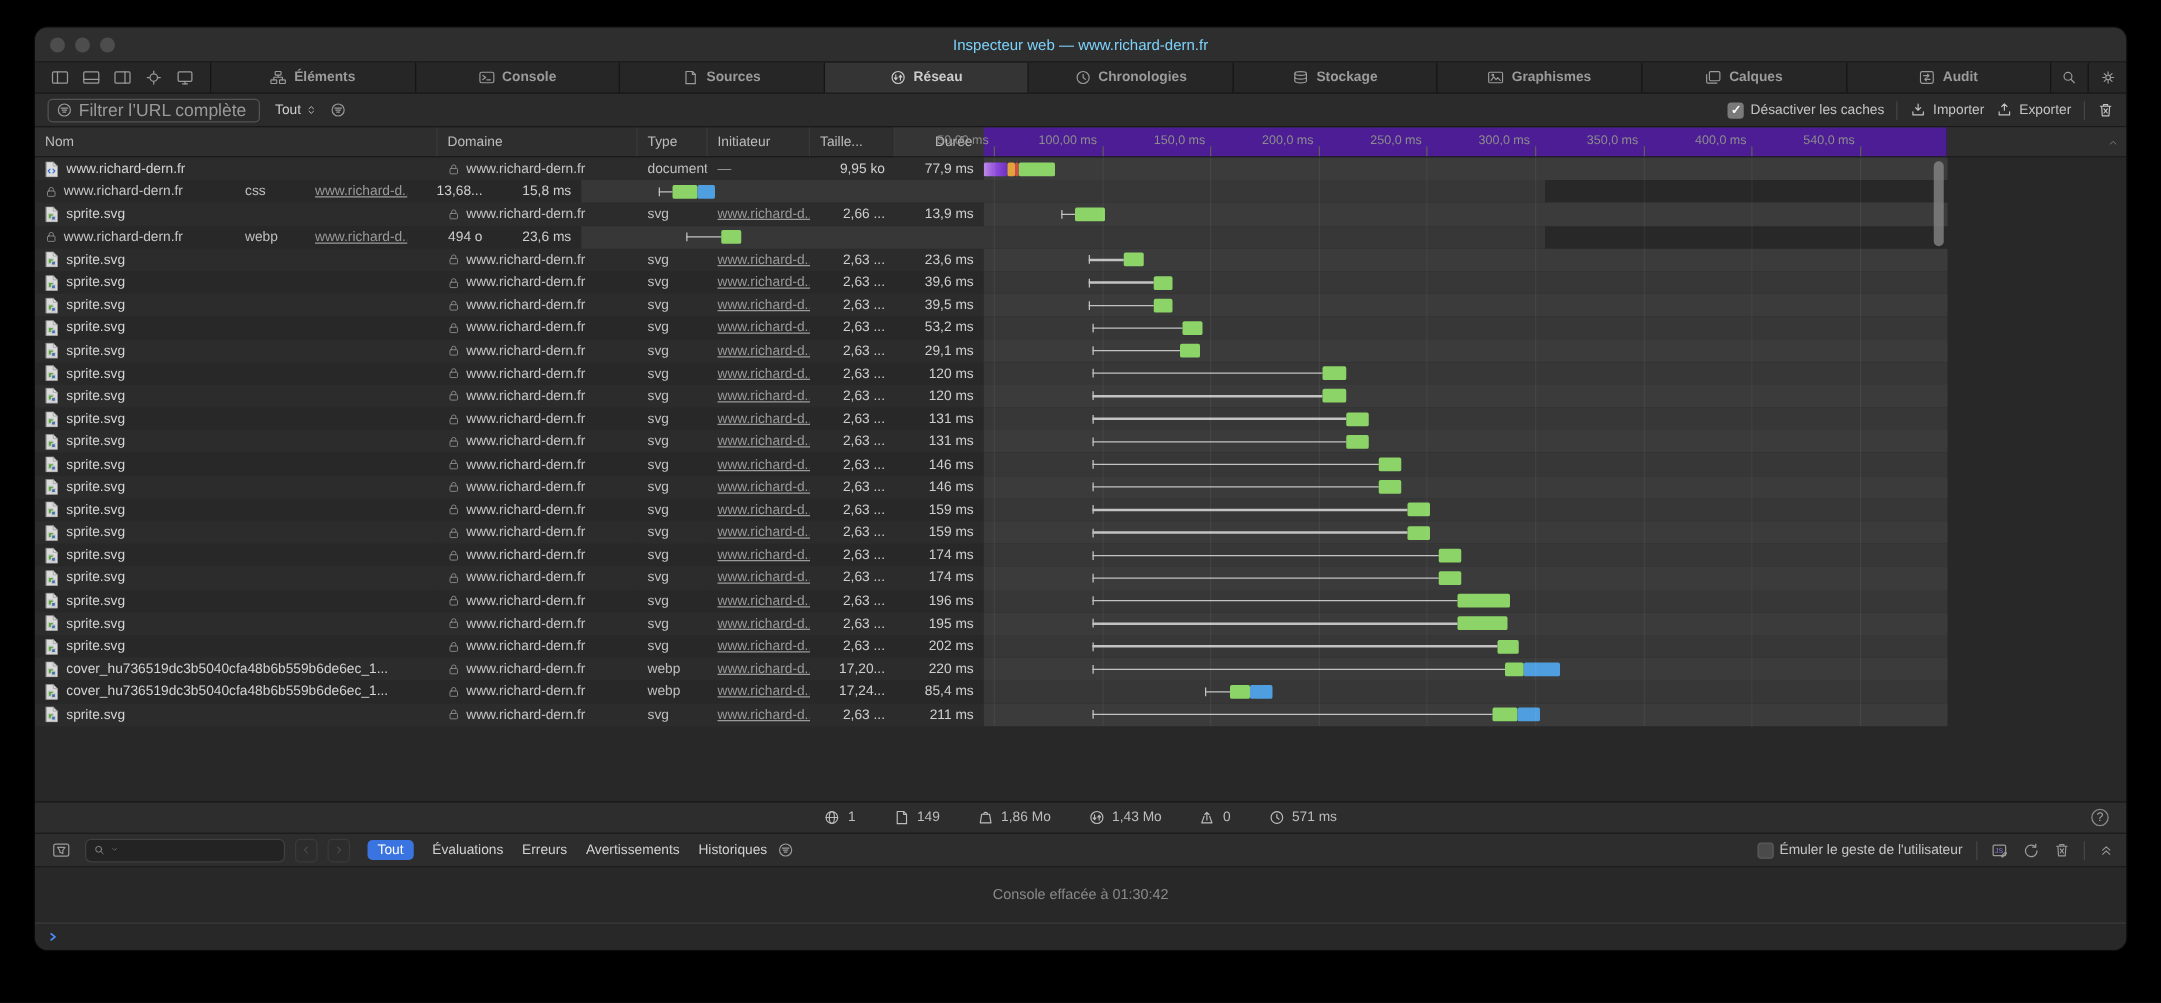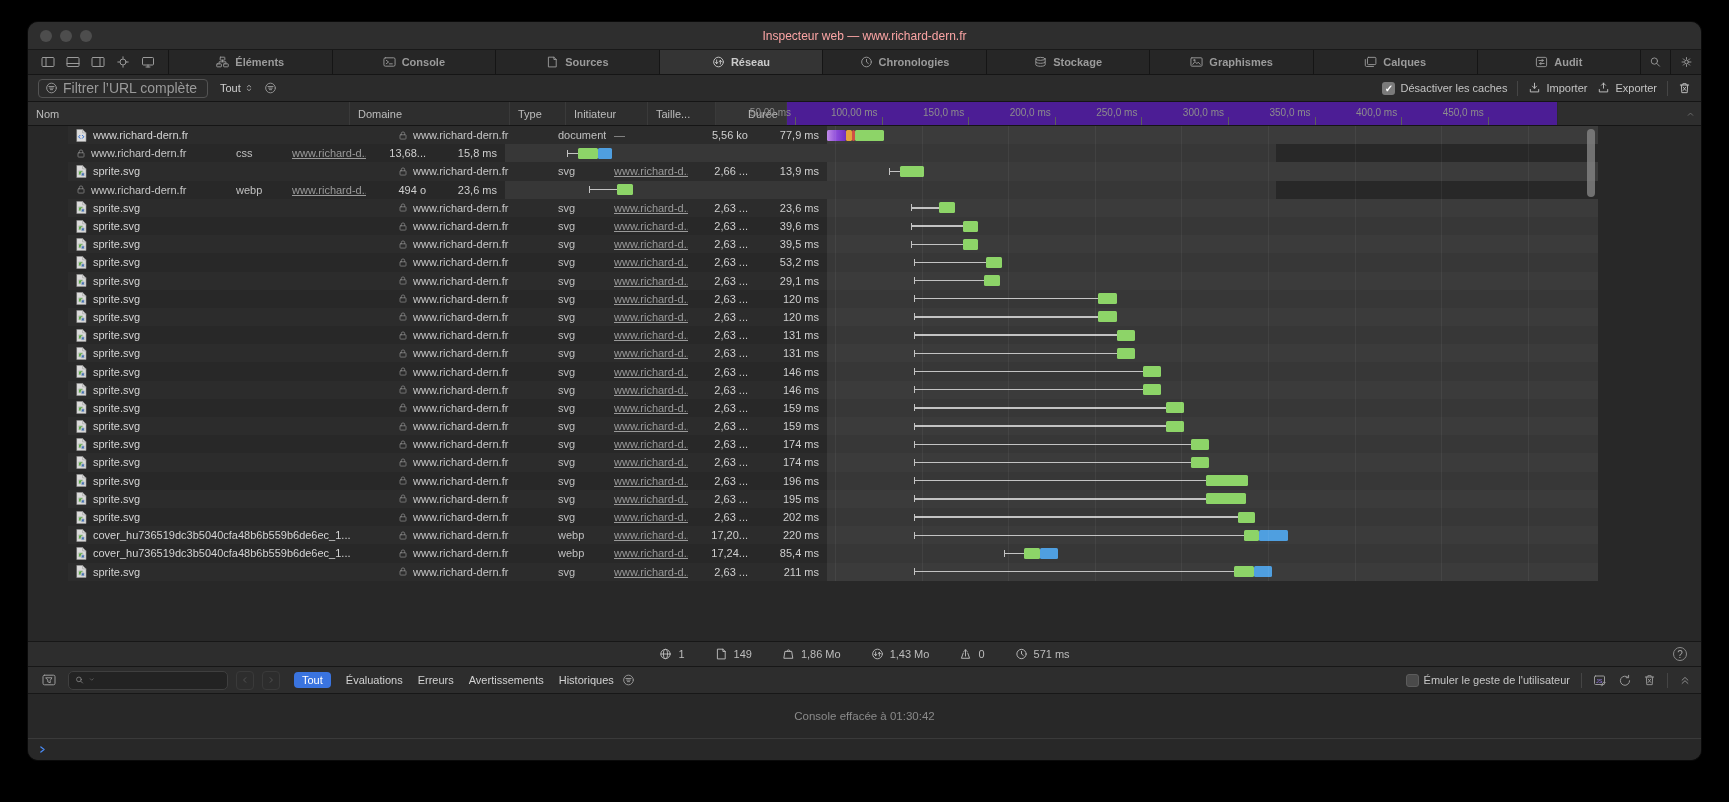--- a/index.html
+++ b/index.html
@@ -6,21 +6,21 @@
   html,body { width:1729px; height:802px; background:#000; overflow:hidden;
               font-family:"Liberation Sans", sans-serif; }
   .window { position:absolute; left:28px; top:22px; width:1673px; height:738px;
             background:#282828; border-radius:10px; overflow:hidden;
             display:flex; flex-direction:column; box-shadow:0 0 0 1px #0a0a0a; }
   
   .titlebar { flex:none; height:28px; background:#2e2e2e; border-bottom:1px solid #191919;
               display:flex; align-items:center; position:relative; }
   .dots { position:absolute; left:12px; top:8px; display:flex; gap:8px; }
   .dot { width:12px; height:12px; border-radius:50%; background:#4d4d4d; }
-  .title { margin:0 auto; font-size:12px; color:#fca5a5; }
+  .title { margin:0 auto; font-size:12px; color:#7dd3fc; }
   
   .tabbar { flex:none; height:25px; background:#262626; border-bottom:1px solid #151515; display:flex; }
   .tools { flex:none; display:flex; align-items:center; gap:11px; padding:0 13px; border-right:1px solid #151515; color:#9b9b9b; }
   .tabs { flex:1; display:flex;font-weight:bold; }
   .tab { flex:1; display:flex; align-items:center; justify-content:center; gap:6px;
          font-size:11px; color:#9b9b9b; border-right:1px solid #151515; cursor:default; }
   .tab.sel { background:#343434; color:#cbcbcb; }
   .tab-sq { flex:none; width:30px; display:flex; align-items:center; justify-content:center;
             color:#9b9b9b; border-right:1px solid #151515; }
   .tab-sq:last-child { border-right:none; }
@@ -43,21 +43,21 @@
   
   .thead { flex:none; height:24px; display:flex; background:#2e2e2e; border-bottom:1px solid #151515;
            font-size:11px; color:#bdbdbd; position:relative; }
   .th { display:flex; align-items:center; padding:0 8px; border-right:1px solid #3a3a3a; overflow:hidden; white-space:nowrap; }
   .th.w-nom{width:322px;align-items:center;} .th.w-dom{width:160px;} .th.w-type{width:56px;}
   .th.w-init{width:82px;} .th.w-taille{width:68px;} .th.w-duree{width:71px; justify-content:flex-end; background:#353535;}
   .ruler { width:771px; position:relative; background:#4c1d95; border-right:1px solid #2a2a2a; }
   .ruler-label { position:absolute; top:5px; font-size:10px; color:#8d8d8d; width:72px; text-align:right; }
   .ruler-tick { position:absolute; bottom:0; width:1px; height:8px; background:#5d5d5d; }
   .head-gut { flex:1; background:#2e2e2e; display:flex; align-items:center; justify-content:flex-end; padding-right:6px; color:#8a8a8a; }
-  .tbody { flex:none; position:relative;margin-left:40px; }
+  .tbody { flex:none; position:relative; }
   .row { display:flex; height:18.2px; font-size:11px; color:#cbcbcb; align-items:center; }
   .row:nth-child(odd) .lcell { background:#2c2c2c; }
   .row:nth-child(even) .lcell { background:#282828; }
   .row:nth-child(odd) .c-wf { background:#3b3b3b; }
   .row:nth-child(even) .c-wf { background:#373737; }
   .cell { height:100%; display:flex; align-items:center; padding:0 8px; white-space:nowrap; overflow:hidden; }
   .c-nom{width:322px; gap:6px;} .c-dom{width:160px; gap:5px; color:#c6c6c6;}
   .c-type{width:56px; color:#c0c0c0;} .c-init{width:82px;}
   .c-taille{width:68px; justify-content:flex-end; color:#cfcfcf;}
   .c-duree{width:71px; justify-content:flex-end; color:#cfcfcf;}
@@ -348,21 +348,21 @@
         <div class="ruler-label" style="left: 191.8px;">200,0 ms</div>
         <div class="ruler-tick" style="left: 267.8px;"></div>
         <div class="ruler-label" style="left: 278.4px;">250,0 ms</div>
         <div class="ruler-tick" style="left: 354.4px;"></div>
         <div class="ruler-label" style="left: 365px;">300,0 ms</div>
         <div class="ruler-tick" style="left: 441px;"></div>
         <div class="ruler-label" style="left: 451.6px;">350,0 ms</div>
         <div class="ruler-tick" style="left: 527.6px;"></div>
         <div class="ruler-label" style="left: 538.2px;">400,0 ms</div>
         <div class="ruler-tick" style="left: 614.2px;"></div>
-        <div class="ruler-label" style="left: 624.8px;">450,0 ms</div>
+        <div class="ruler-label" style="left: 624.8px;">540,0 ms</div>
         <div class="ruler-tick" style="left: 700.8px;"></div>
       </div>
     <div class="head-gut">
       <span class="i">
           <svg width="9" height="8" viewBox="0 0 14 12">
             <path d="M3.5 8L7 4.5 10.5 8"></path>
           </svg>
         </span>
     </div>
   </div>
@@ -385,21 +385,21 @@
               <rect x="2.8" y="5" width="8.4" height="6" rx="1"></rect>
               <path d="M4.6 5V3.4a2.4 2.4 0 0 1 4.8 0V5"></path>
             </svg>
           </span>
           <span>www.richard-dern.fr</span>
         </div>
         <div class="cell lcell c-type">document</div>
         <div class="cell lcell c-init">
           <span class="init-dash">—</span>
         </div>
-        <div class="cell lcell c-taille">5,56 ko</div>
+        <div class="cell lcell c-taille">9,95 ko</div>
         <div class="cell lcell c-duree">77,9 ms</div>
         <div class="cell c-wf">
           <div class="wf-seg seg-purple" style="left: 0px; width: 19px;"></div>
           <div class="wf-seg seg-orange" style="left: 19px; width: 6px;"></div>
           <div class="wf-seg seg-red" style="left: 25px; width: 3px;"></div>
           <div class="wf-seg seg-green" style="left: 28px; width: 29px;"></div>
         </div>
         <div class="c-gut"></div>
       </div>
       <div class="row">

